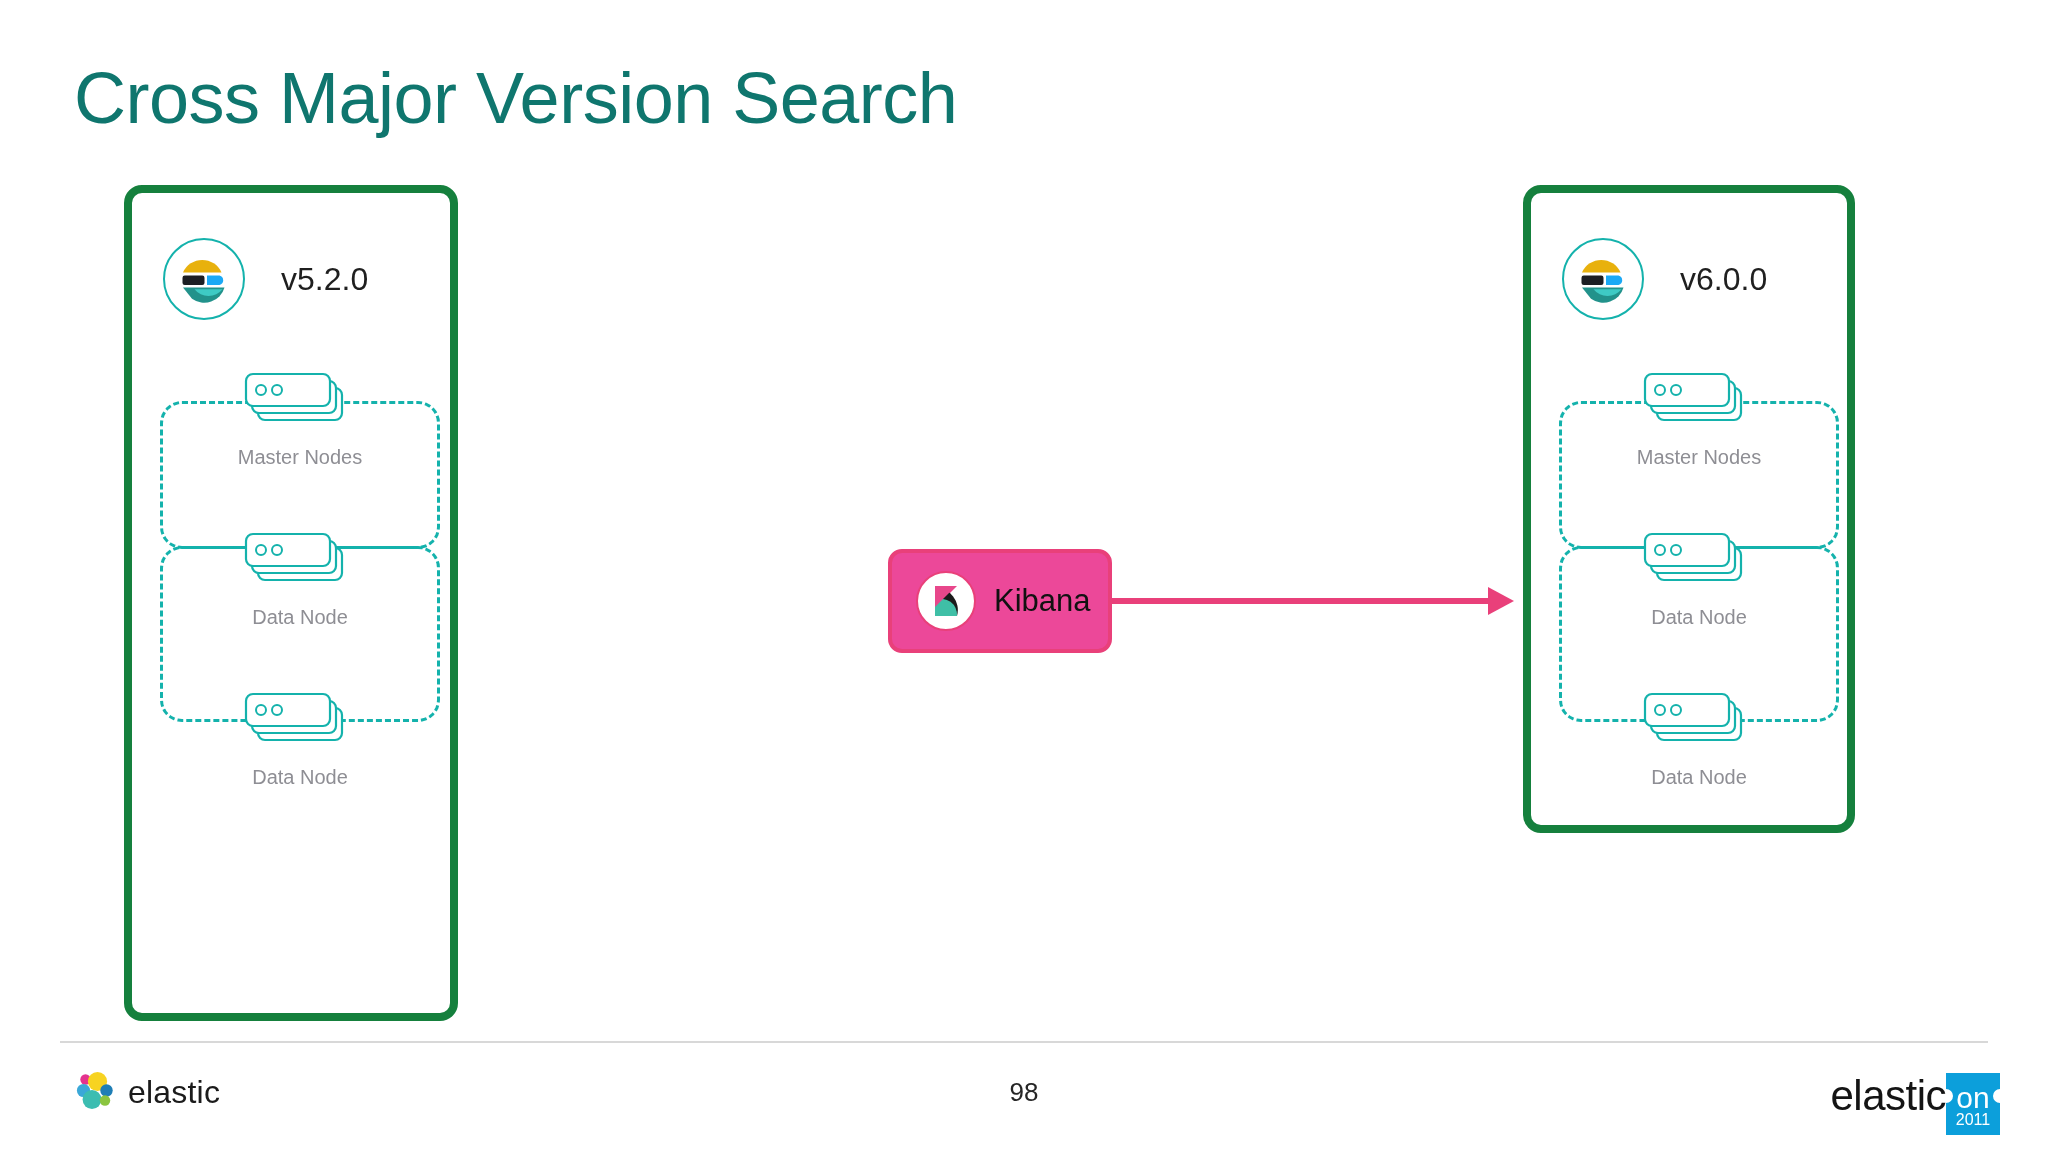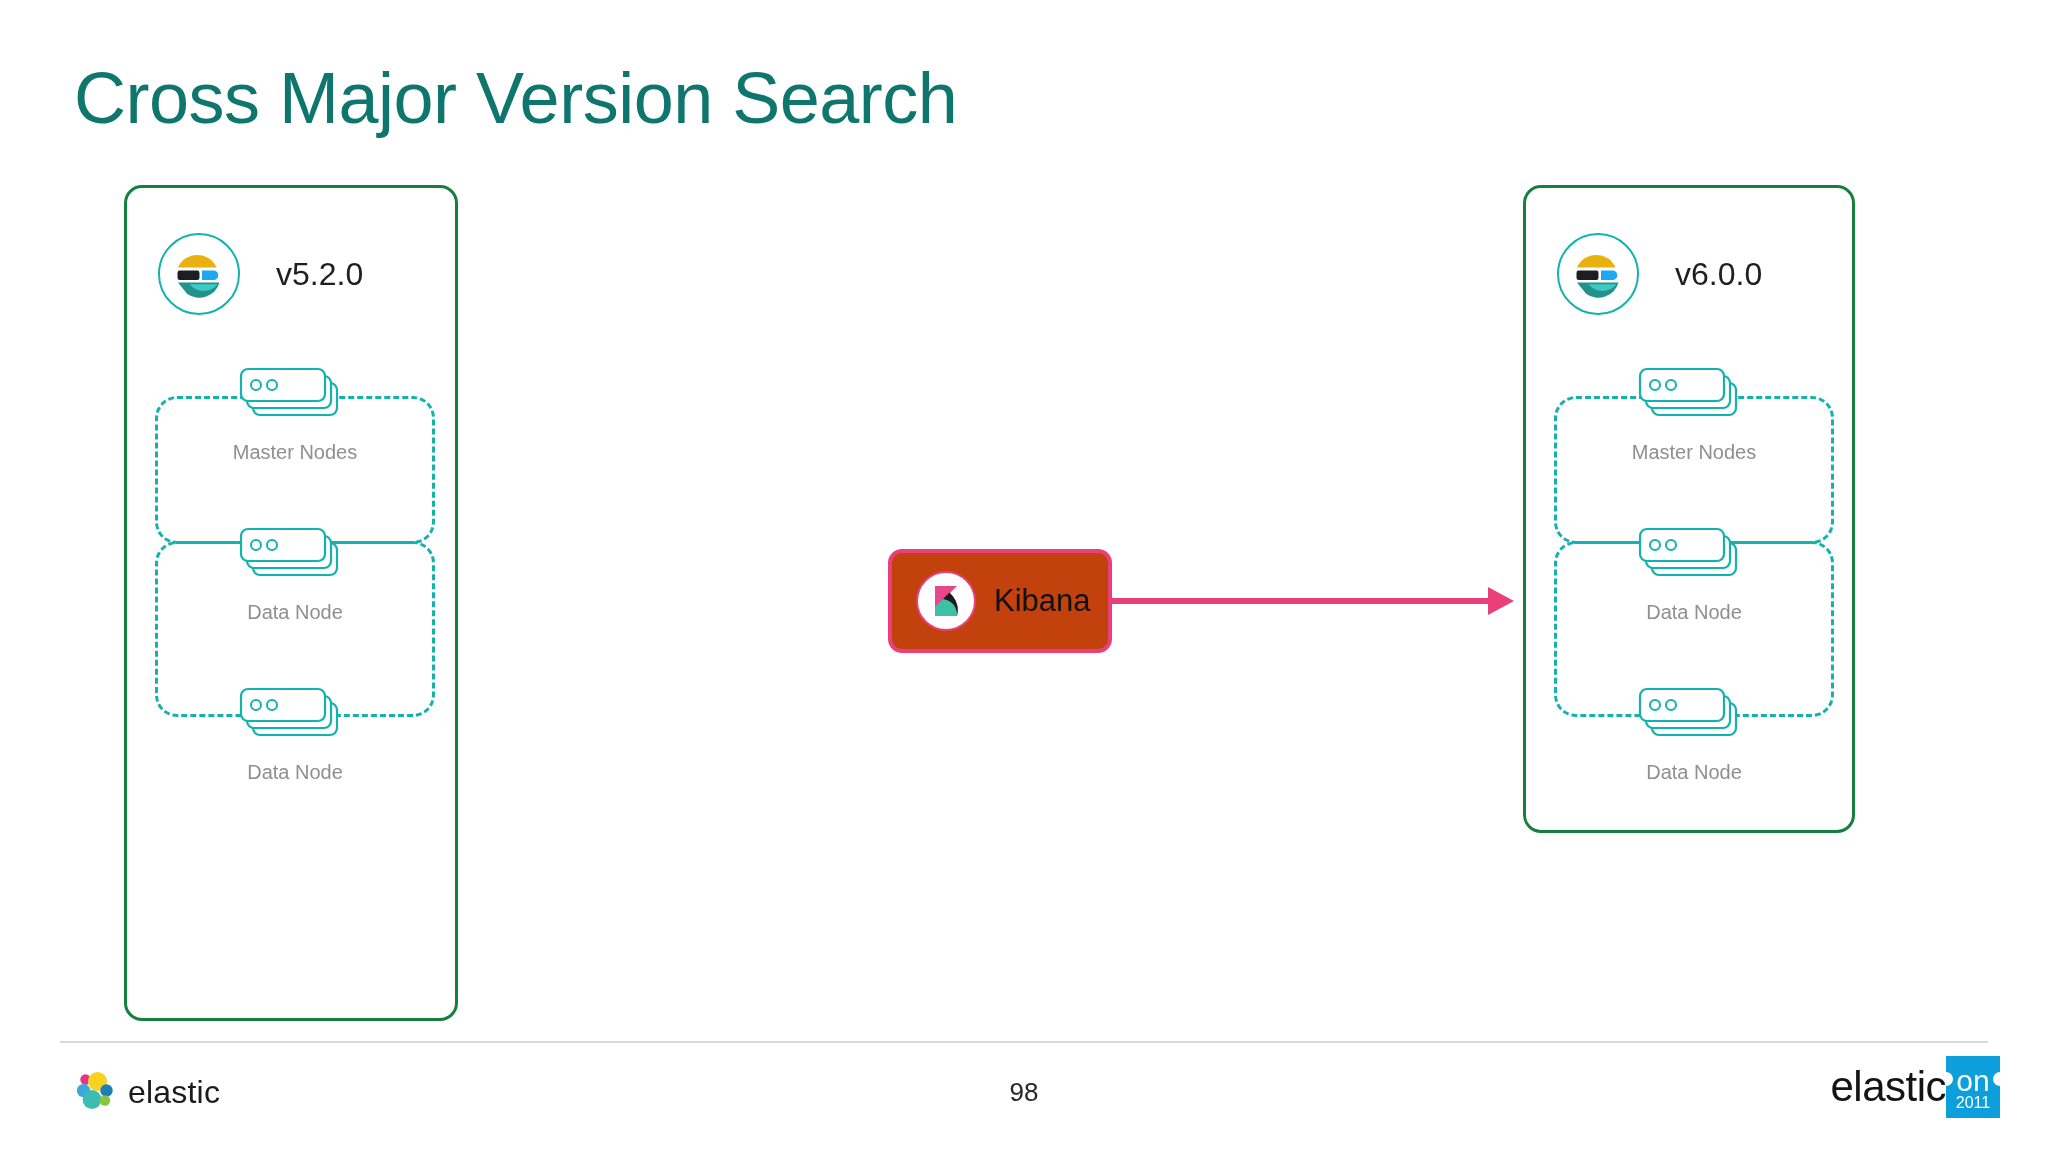--- a/index.html
+++ b/index.html
@@ -26,21 +26,21 @@
     color: #0f766e;
     letter-spacing: -0.5px;
     line-height: 1.1;
     white-space: nowrap;
     margin-top: 23px;
   }
 
   
   .cluster {
     position: absolute;
-    border: 3px solid #15803d;
+    border: 8px solid #15803d;
     border-radius: 18px;
     background: #ffffff;
     box-sizing: border-box;
   }
   #cluster-left  { left: 124px;  top: 185px; width: 334px; height: 836px; }
   #cluster-right { left: 1523px; top: 185px; width: 332px; height: 648px; }
 
   
   .cluster-header {
     position: absolute;
@@ -94,21 +94,21 @@
 
   
   #kibana-box {
     position: absolute;
     left: 888px;
     top: 549px;
     width: 224px;
     height: 104px;
     border: 4px solid #e9407a;
     border-radius: 14px;
-    background: #c2410c;
+    background: #ec4899;
     box-sizing: border-box;
     display: flex;
     align-items: center;
     padding-left: 24px;
   }
   .kibana-ring {
     width: 60px;
     height: 60px;
     border-radius: 50%;
     border: 2px solid #e9407a;
@@ -319,20 +319,20 @@
       <circle cx="33" cy="32.5" r="5.2" fill="#8bc53f"></circle>
     </svg>
   </span>
   <span class="footer-brand-text">elastic</span>
 </div>
 
 <div id="page-number">98</div>
 
 <div id="footer-event-logo">
   <span class="event-word">elastic</span>
-  <span style="position:relative; display:inline-block; width:62px; height:62px; margin-left:-4px;">
+  <span style="position:relative; display:inline-block; width:62px; height:62px; margin-left:-4px;margin-top:17px;">
     <svg width="62" height="62" viewBox="0 0 62 62" aria-hidden="true" style="position:absolute;left:0;top:0;">
       <path d="M4 0 H58 V16 a7 7 0 0 0 0 14 v32 H4 V30 a7 7 0 0 0 0 -14 Z" fill="#0c9fdb"></path>
     </svg>
     <span style="position:absolute; left:0; top:8px; width:62px; text-align:center; font-size:30px; color:#ffffff;">on</span>
     <span style="position:absolute; left:0; top:38px; width:62px; text-align:center; font-size:16px; color:#ffffff;">2011</span>
   </span>
 </div>
 
 </body></html>

